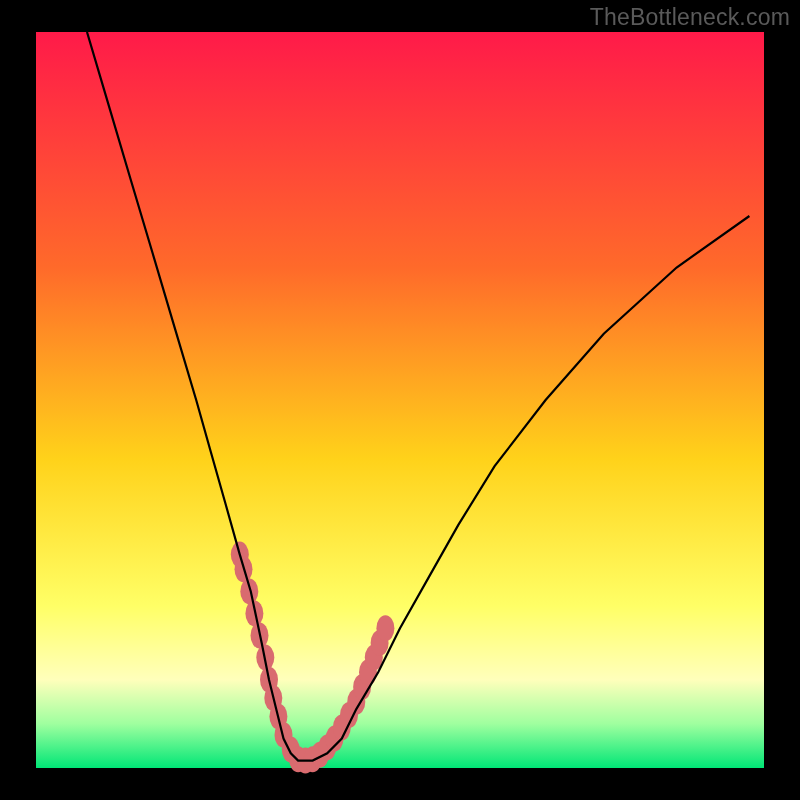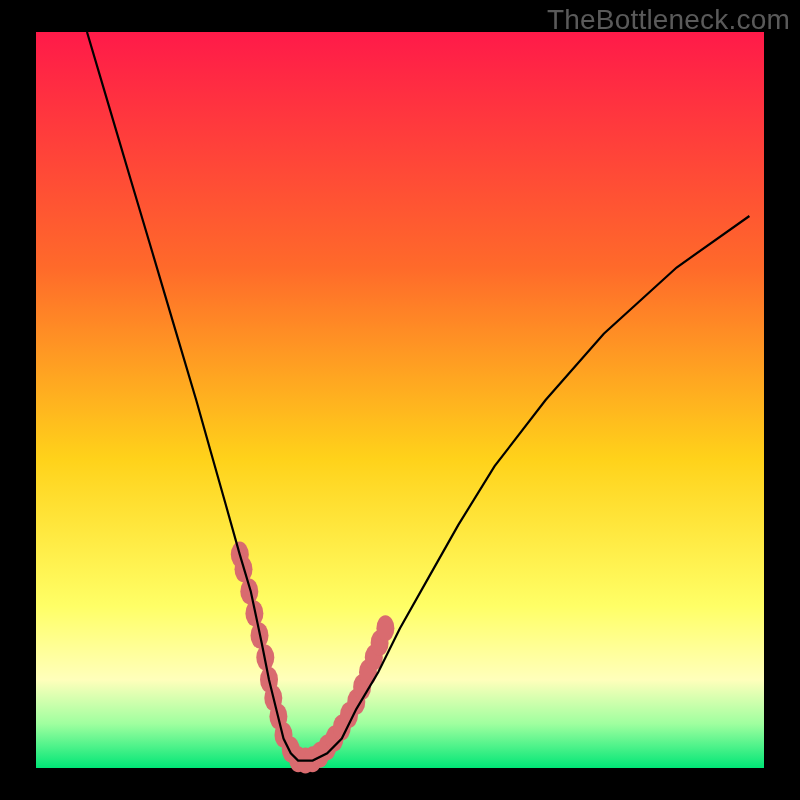--- a/index.html
+++ b/index.html
@@ -15,21 +15,21 @@
     position: relative;
     width: 800px;
     height: 800px;
     background: #000;
   }
   .watermark {
     position: absolute;
     top: 4px;
     right: 10px;
     color: #5a5a5a;
-    font-size: 28px;
+    font-size: 23px;
     font-weight: 500;
     letter-spacing: 0.2px;
     z-index: 10;
   }
   svg.plot {
     position: absolute;
     left: 0;
     top: 0;
   }
 </style>

